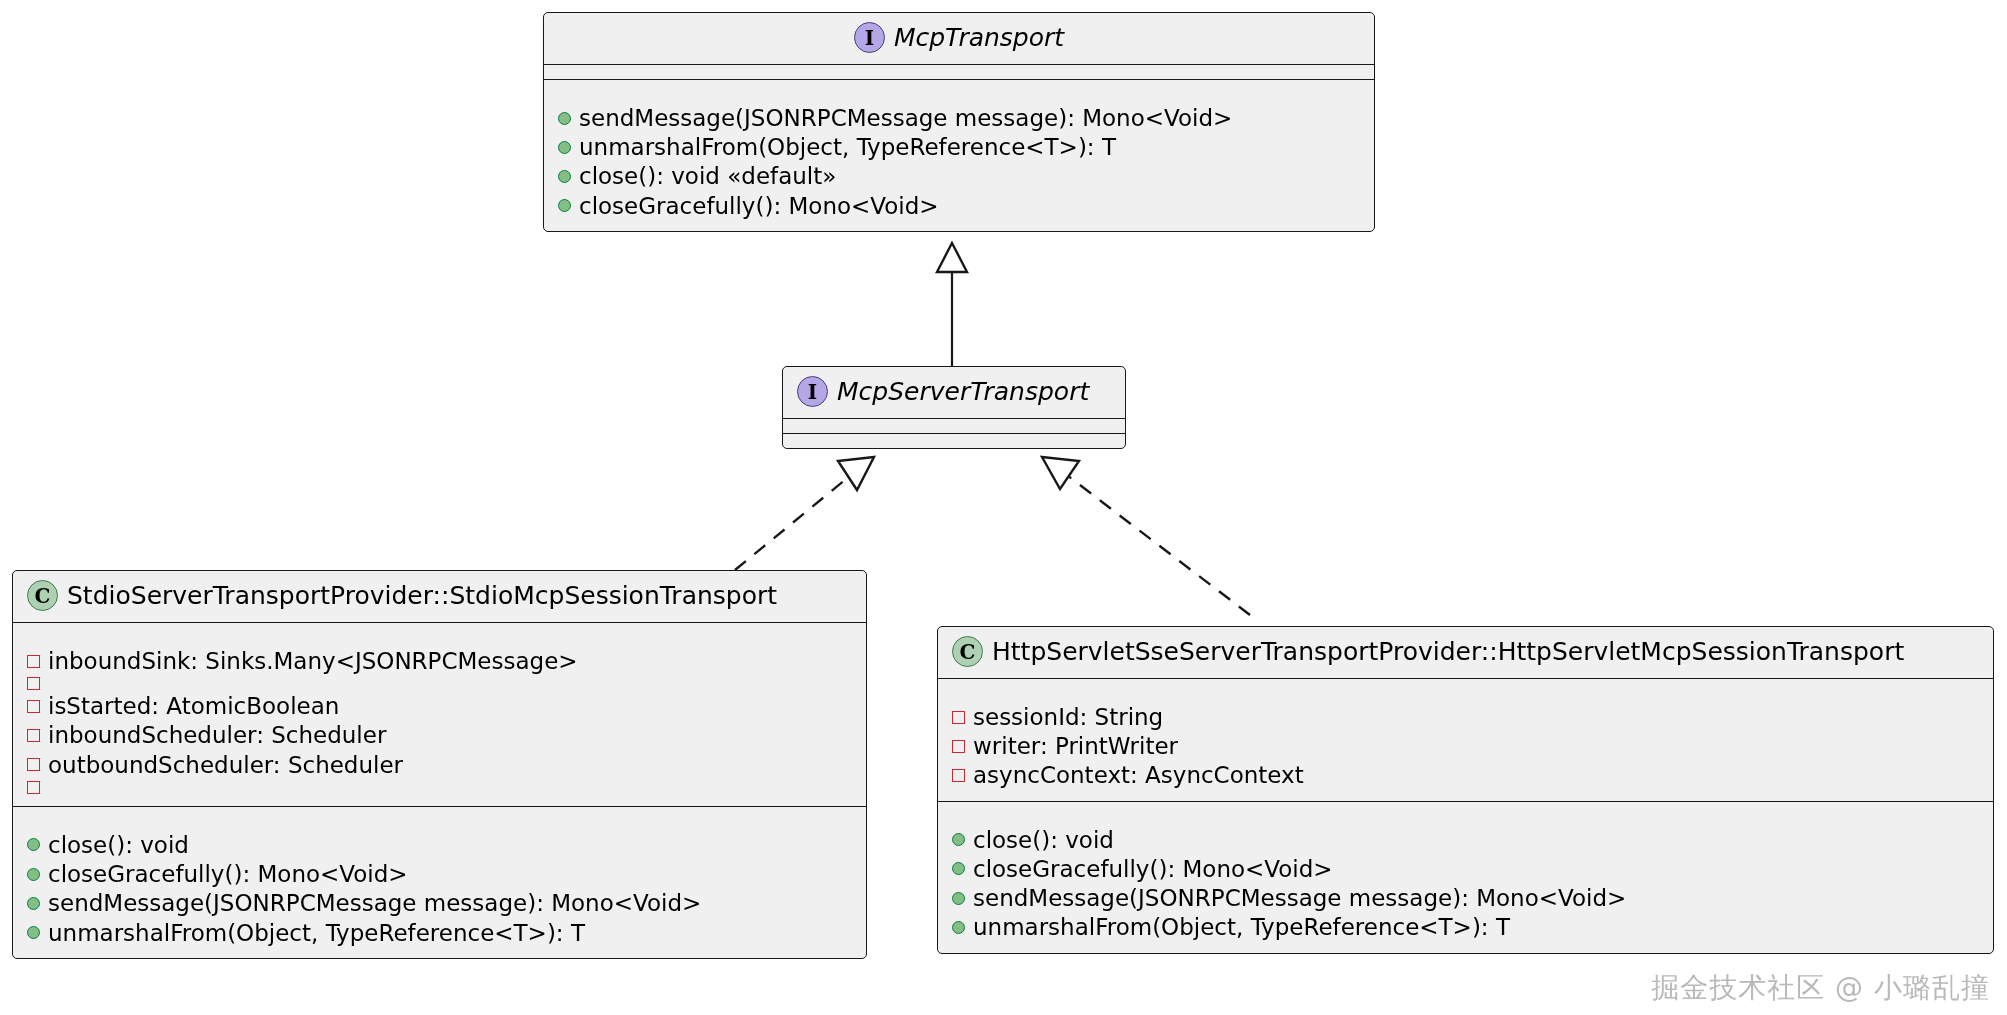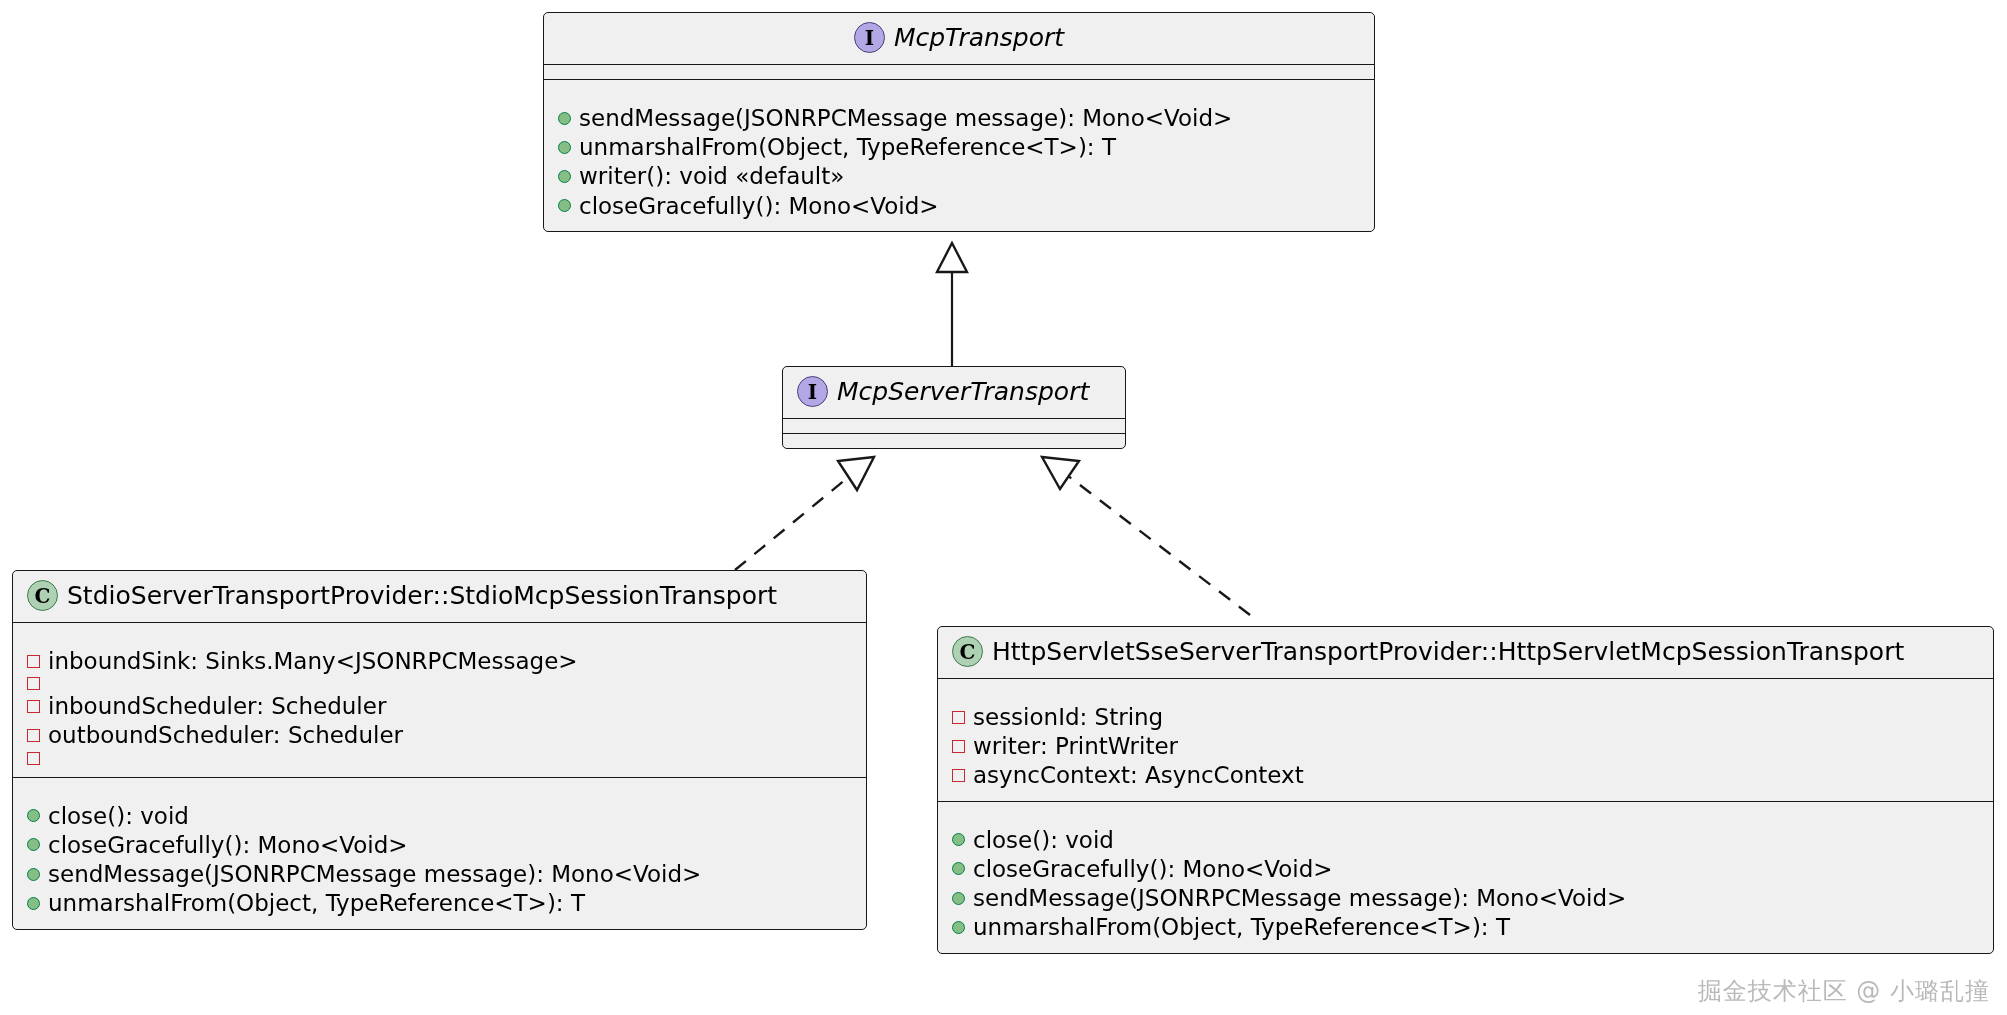--- a/index.html
+++ b/index.html
@@ -134,21 +134,21 @@
     fill: #FFFFFF;
     stroke: #181818;
     stroke-width: 2.4;
     stroke-linejoin: miter;
   }
   
   .watermark {
     position: absolute;
     right: 17px;
     bottom: 8px;
-    font-size: 24px;
+    font-size: 28px;
     color: #B9B9B9;
     white-space: nowrap;
     letter-spacing: 1px;
     z-index: 8;
   }
 </style>
 </head>
 <body>
 
 <div id="canvas">
@@ -181,21 +181,21 @@
       <div class="member">
         <span class="vis vis-public"></span>
         <span>sendMessage(JSONRPCMessage message): Mono&lt;Void&gt;</span>
       </div>
       <div class="member">
         <span class="vis vis-public"></span>
         <span>unmarshalFrom(Object, TypeReference&lt;T&gt;): T</span>
       </div>
       <div class="member">
         <span class="vis vis-public"></span>
-        <span>writer(): void «default»</span>
+        <span>close(): void «default»</span>
       </div>
       <div class="member">
         <span class="vis vis-public"></span>
         <span>closeGracefully(): Mono&lt;Void&gt;</span>
       </div>
     </div>
   </div>
 
   <div class="uml-box" id="node-mcp-server-transport" style="left:782px; top:366px; width:344px;">
     <div class="uml-header left">
@@ -214,20 +214,24 @@
     <div class="compartment">
       <div class="member">
         <span class="vis vis-private"></span>
         <span>inboundSink: Sinks.Many&lt;JSONRPCMessage&gt;</span>
       </div>
       <div class="member">
         <span class="vis vis-private"></span>
       </div>
       <div class="member">
         <span class="vis vis-private"></span>
+        <span>isStarted: AtomicBoolean</span>
+      </div>
+      <div class="member">
+        <span class="vis vis-private"></span>
         <span>inboundScheduler: Scheduler</span>
       </div>
       <div class="member">
         <span class="vis vis-private"></span>
         <span>outboundScheduler: Scheduler</span>
       </div>
       <div class="member">
         <span class="vis vis-private"></span>
       </div>
     </div>

